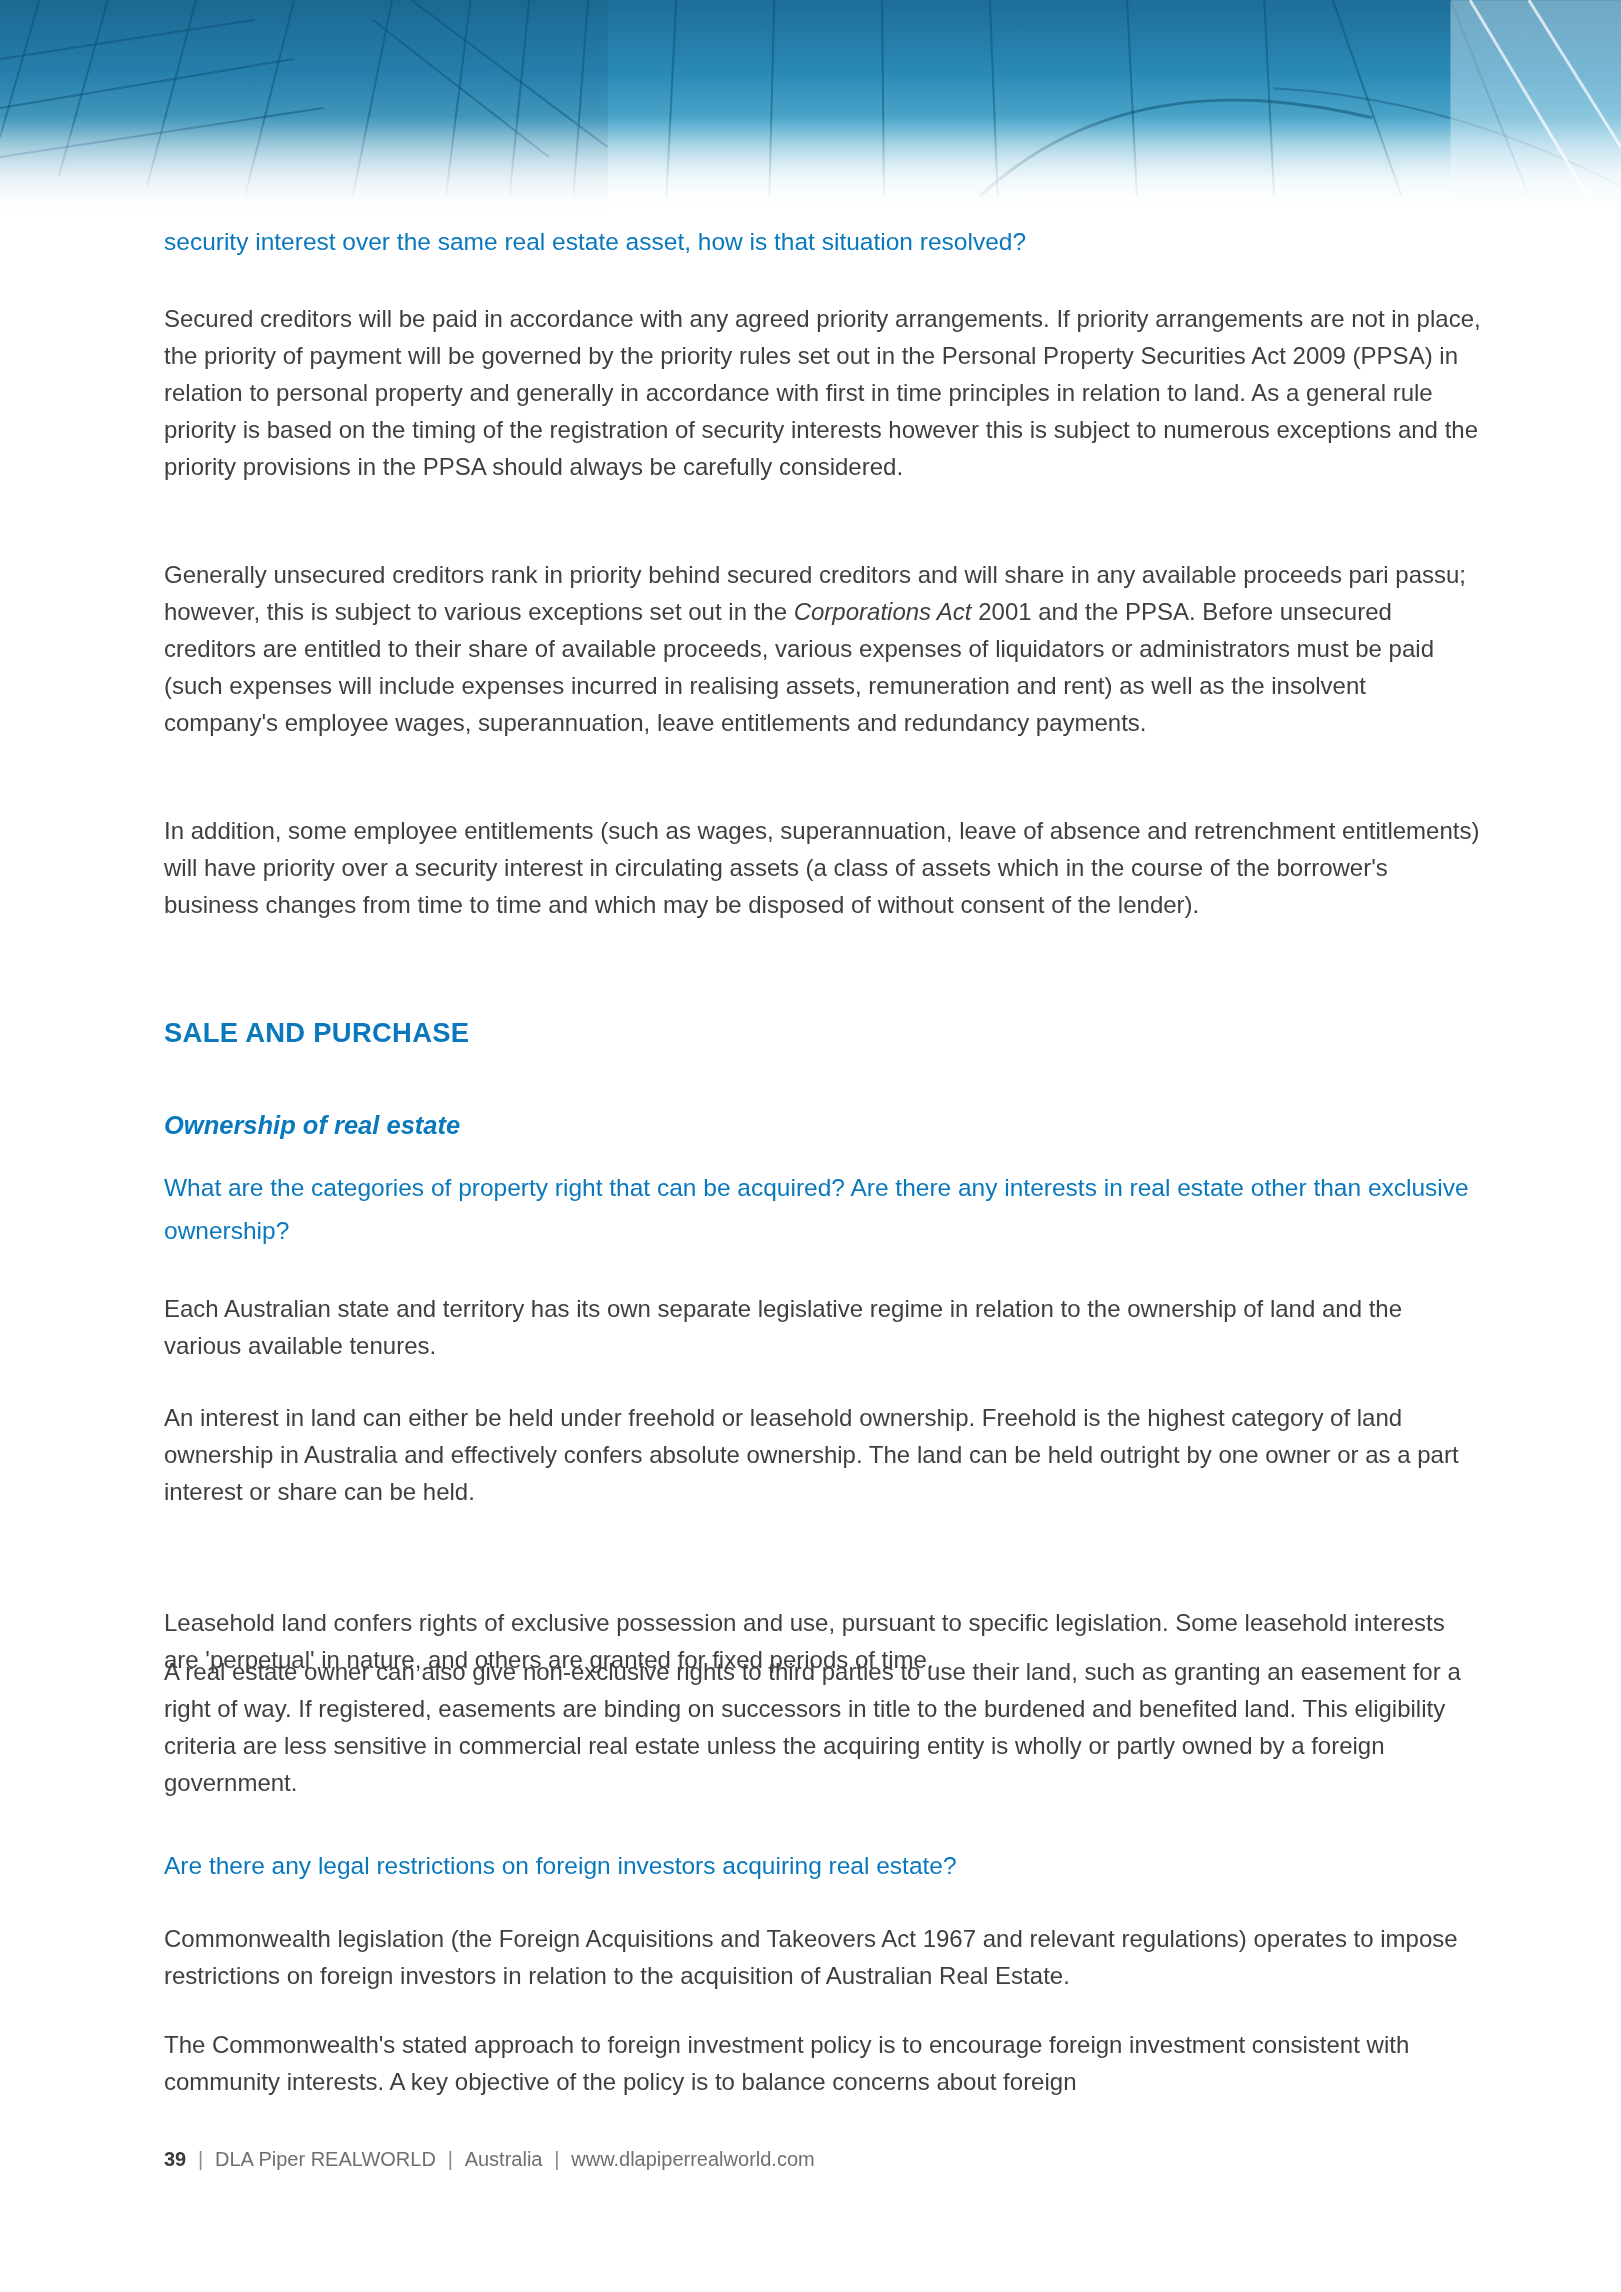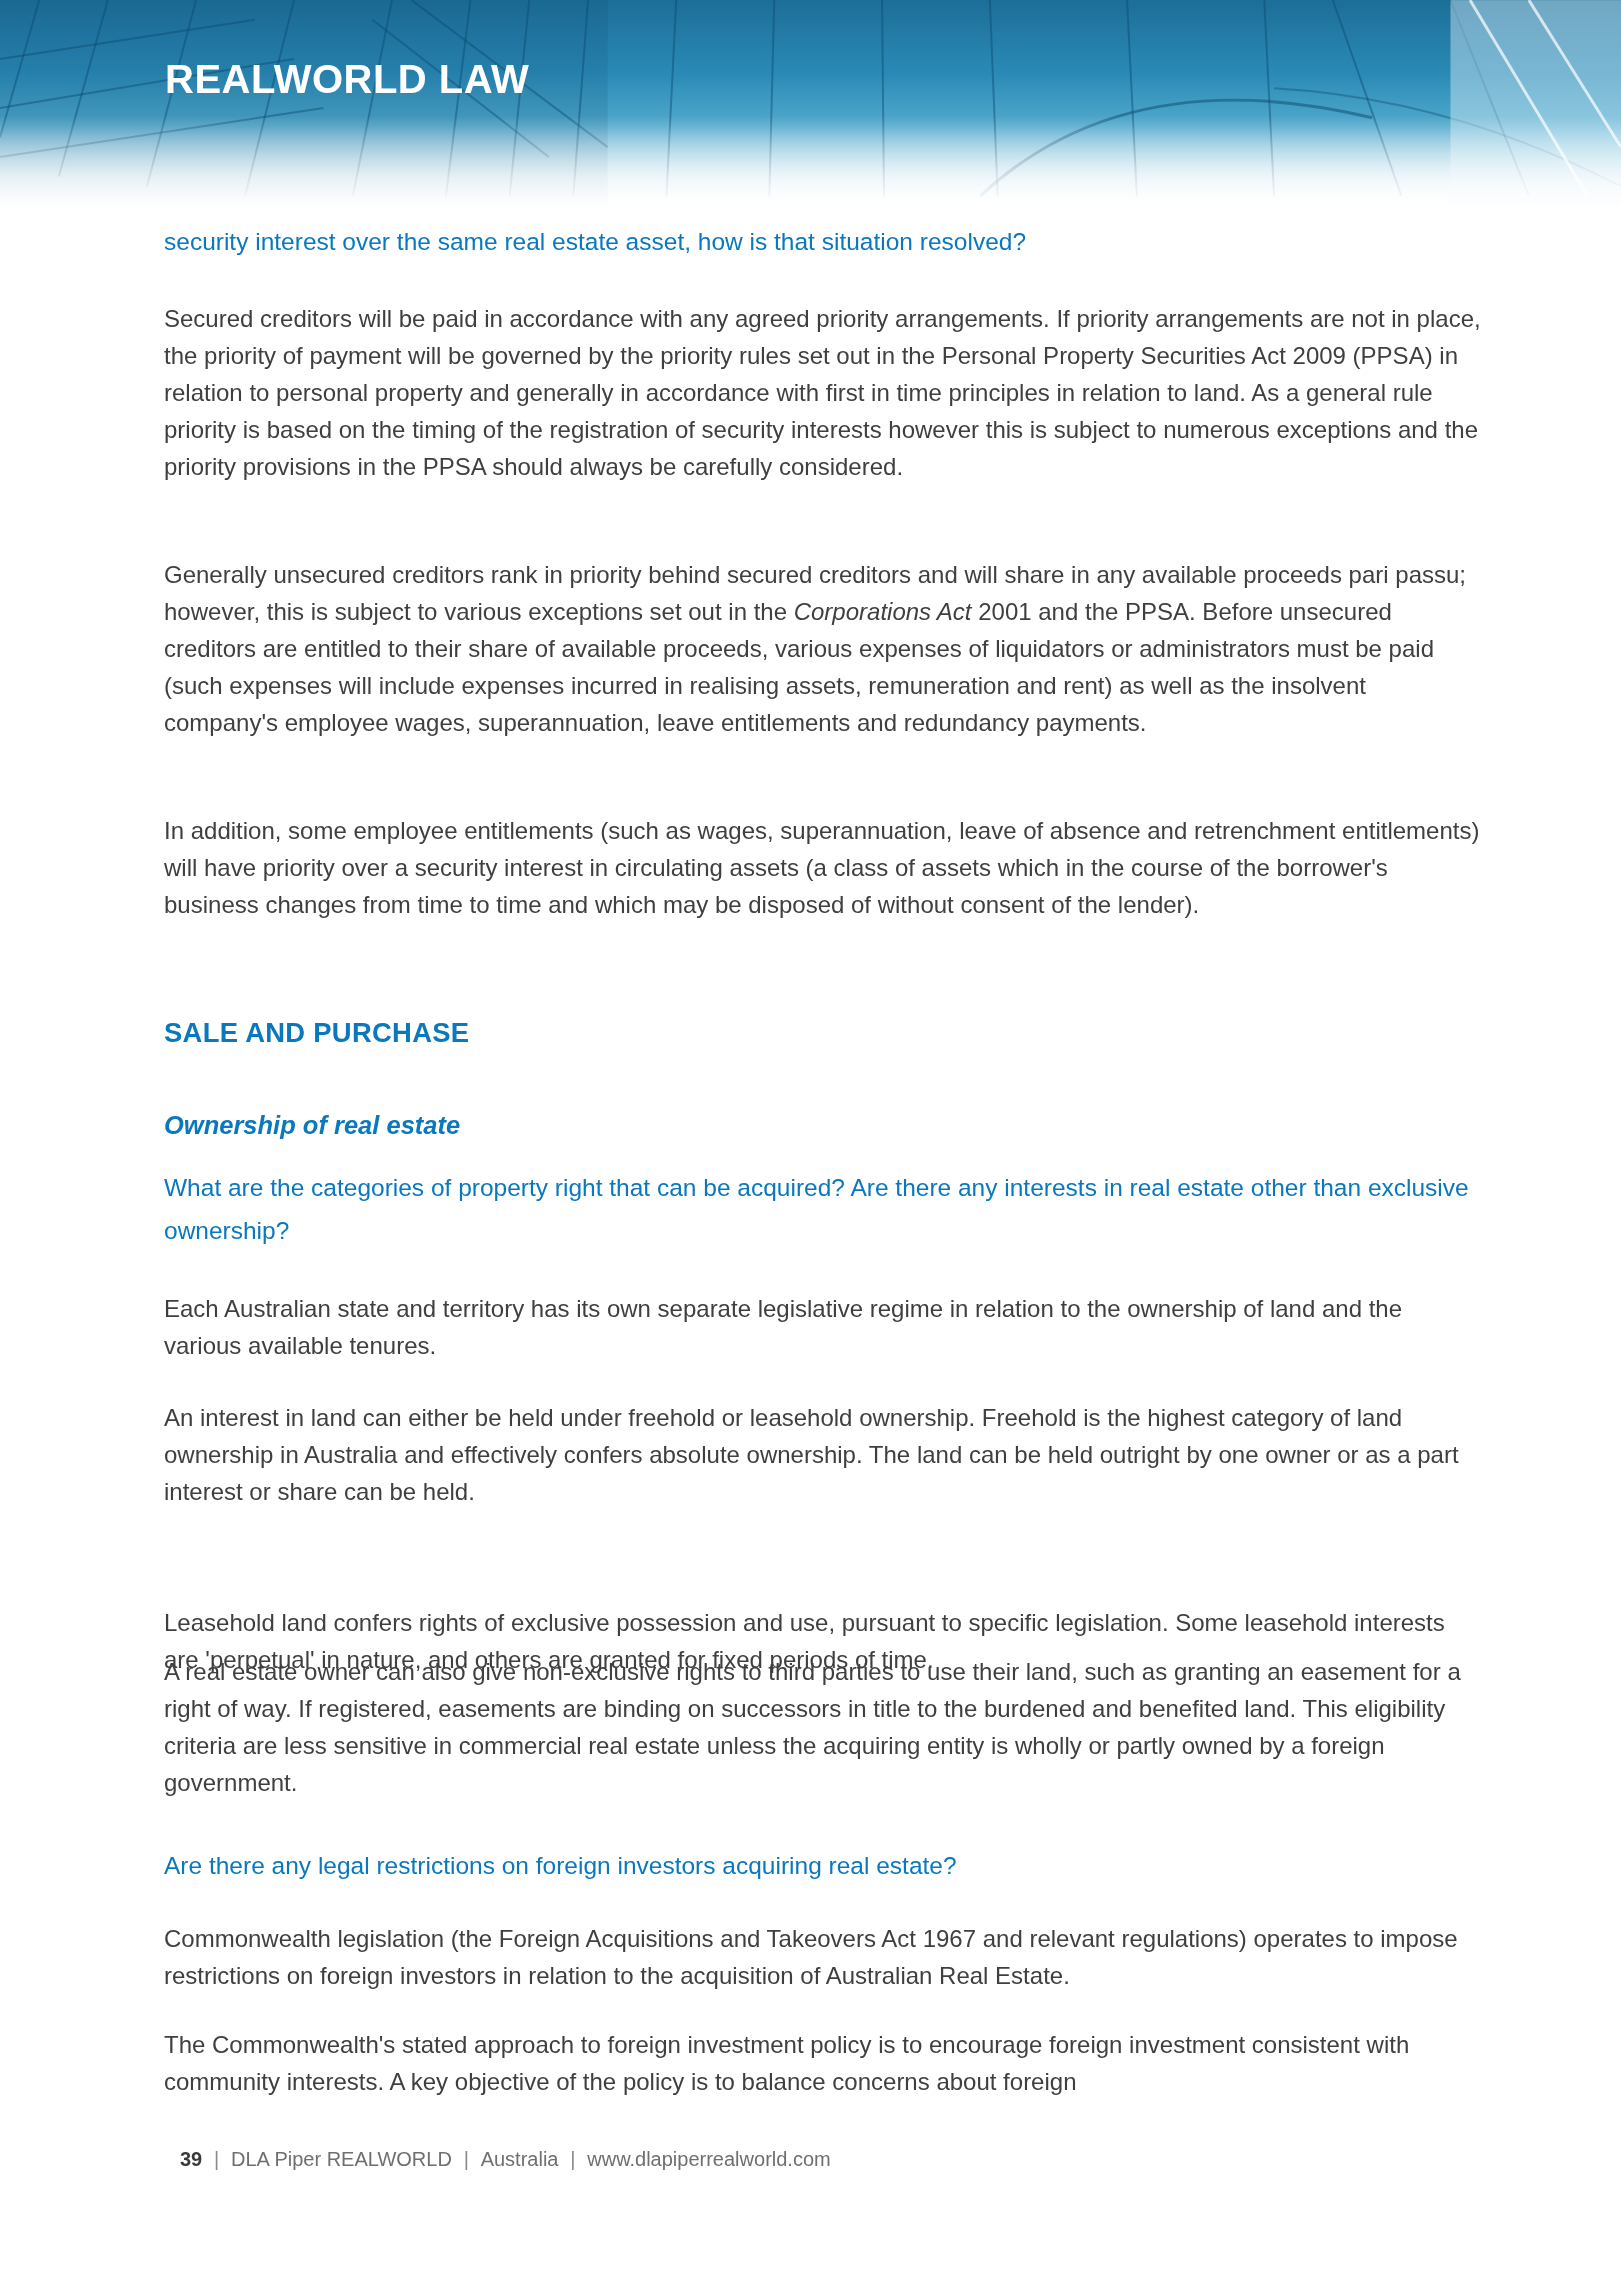--- a/index.html
+++ b/index.html
@@ -11,21 +11,21 @@
   .banner-fade { position: absolute; left: 0; top: 0; width: 100%; height: 100%;
                  background: linear-gradient(180deg, rgba(255,255,255,0) 0%, rgba(255,255,255,0) 55%, rgba(255,255,255,0.75) 85%, #ffffff 100%); }
   .banner-title { position: absolute; left: 165px; top: 57px; color: #ffffff; font-weight: bold;
                   font-size: 40px; letter-spacing: 0.5px; font-family: "Liberation Sans", sans-serif; }
   .content { position: absolute; left: 164px; top: 0; width: 1318px; color: #3f3f41; }
   .blk { position: absolute; left: 0; width: 1318px; margin: 0; }
   .q { color: #0a78bd; font-size: 24.5px; line-height: 43px; }
   .p { font-size: 24px; line-height: 37px; color: #3f3f41; }
   .h2 { color: #0a78bd; font-weight: bold; font-size: 27.4px; line-height: 35px; letter-spacing: 0.3px; }
   .sub { color: #0a78bd; font-style: italic; font-size: 25.5px; line-height: 35px; }
-  .footer { position: absolute; left: 180px; top: 2148px; font-size: 20px; color: #6f6f71; white-space: nowrap; }
+  .footer { position: absolute; left: 164px; top: 2148px; font-size: 20px; color: #6f6f71; white-space: nowrap; }
   .footer .pg { font-weight: bold; color: #3a3a3c; }
   .footer .sep { color: #8a8a8c; margin: 0 11.8px; }
   em { font-style: italic; }
 </style>
 </head>
 <body>
 
 <div class="banner">
   <svg width="1621" height="211" viewBox="0 0 1654 215">
     <g stroke="#0c4a6e" stroke-opacity="0.45" stroke-width="2" fill="none">
@@ -54,21 +54,20 @@
     <path d="M 1000 200 Q 1150 60 1400 120" stroke="#0c4a6e" stroke-opacity="0.5" stroke-width="3" fill="none"></path>
     <path d="M 1300 90 Q 1480 100 1654 190" stroke="#0c4a6e" stroke-opacity="0.4" stroke-width="2" fill="none"></path>
     <rect x="1480" y="0" width="174" height="215" fill="#d6eef8" fill-opacity="0.45"></rect>
     <g stroke="#ffffff" stroke-opacity="0.7" stroke-width="3" fill="none">
       <line x1="1500" y1="0" x2="1620" y2="200"></line>
       <line x1="1560" y1="0" x2="1654" y2="150"></line>
     </g>
     <rect x="0" y="0" width="620" height="215" fill="#0d4d74" fill-opacity="0.15"></rect>
   </svg>
   <div class="banner-fade"></div>
-  <div class="banner-title">REALWORLD LAW</div>
 </div>
 
 <div class="content">
   <p class="blk q" style="top:220px;">security interest over the same real estate asset, how is that situation resolved?</p>
 
   <p class="blk p" style="top:300px;">Secured creditors will be paid in accordance with any agreed priority arrangements. If priority arrangements are not in place, the priority of payment will be governed by the priority rules set out in the Personal Property Securities Act 2009 (PPSA) in relation to personal property and generally in accordance with first in time principles in relation to land. As a general rule priority is based on the timing of the registration of security interests however this is subject to numerous exceptions and the priority provisions in the PPSA should always be carefully considered.</p>
 
   <p class="blk p" style="top:556px;"><span>Generally unsecured creditors rank in priority behind secured creditors and will share in any available proceeds pari passu; however, this is subject to various exceptions set out in the </span><em>Corporations Act</em><span> 2001 and the PPSA. Before unsecured creditors are entitled to their share of available proceeds, various expenses of liquidators or administrators must be paid (such expenses will include expenses incurred in realising assets, remuneration and rent) as well as the insolvent company's employee wages, superannuation, leave entitlements and redundancy payments.</span></p>
 
   <p class="blk p" style="top:812px;">In addition, some employee entitlements (such as wages, superannuation, leave of absence and retrenchment entitlements) will have priority over a security interest in circulating assets (a class of assets which in the course of the borrower's business changes from time to time and which may be disposed of without consent of the lender).</p>

